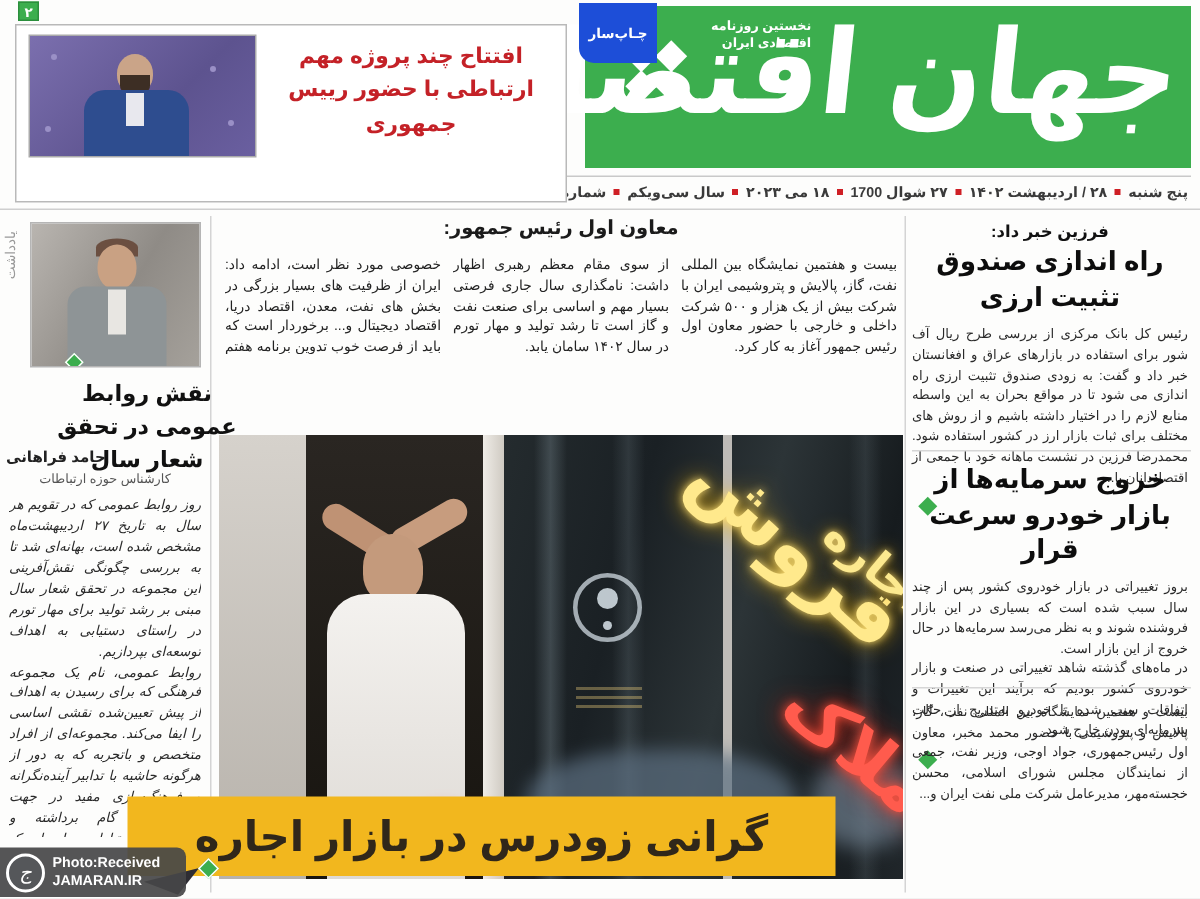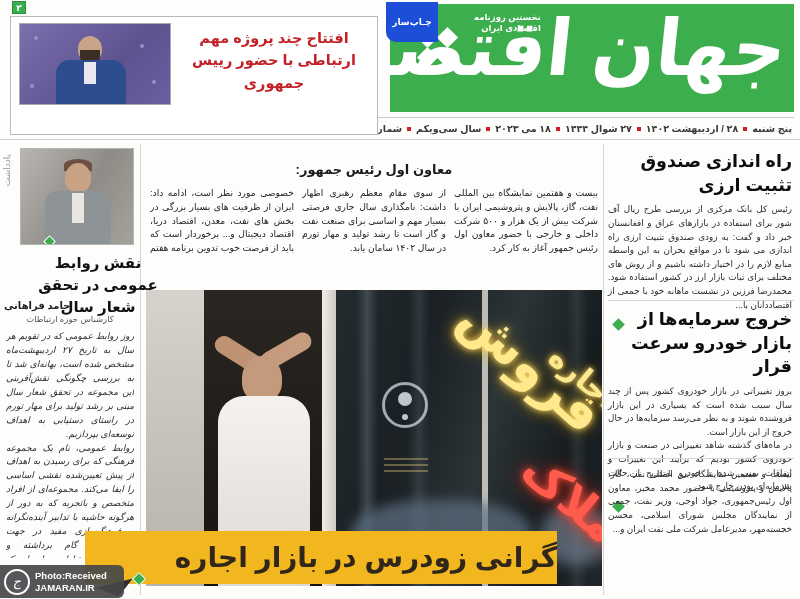--- a/index.html
+++ b/index.html
@@ -86,21 +86,21 @@
   
   .watermark { position:absolute; left:0; top:565px; width:124px; height:33px;
     background:rgba(70,70,72,.92); border-radius:0 6px 6px 0; color:#fff;
     display:flex; align-items:center; gap:5px; padding:0 4px; direction:ltr; z-index:30; }
   .wm-logo { width:26px; height:26px; border-radius:50%; border:2px solid #fff;
     background:#55575a; color:#fff; font-size:13px; display:flex; align-items:center;
     justify-content:center; font-style:italic; flex:0 0 auto; }
   .wm-text { font-size:9.5px; font-weight:bold; line-height:1.25; }
   
   .main { position:absolute; left:146px; top:144px; width:456px; height:455px; }
-  .main-kicker { text-align:center; font-size:13px; font-weight:bold; margin-top:18px; }
+  .main-kicker { text-align:center; font-size:13px; font-weight:bold; margin-top:0; }
   .main-headline { text-align:center; font-size:35px; font-weight:bold; letter-spacing:-1px;
     margin-top:4px; color:#0d0d0d; }
   .main-cols { display:flex; gap:8px; margin-top:10px; padding:0 4px; }
   .main-col { flex:1; font-size:9.2px; line-height:1.5; text-align:justify; color:#222;
     white-space:pre-line; height:66px; overflow:hidden; }
   .main-badge { position:absolute; left:10px; top:212px; width:10px; height:10px;
     background:#3cae4e; transform:rotate(45deg); }
   
   .photo { position:absolute; left:0; top:146px; width:456px; height:296px;
     background:#15191d; overflow:hidden; direction:ltr; }
@@ -140,32 +140,32 @@
     color:#fce98f; transform:rotate(40deg);
     text-shadow:0 0 5px rgba(255,225,120,.9),0 0 12px rgba(255,190,0,.7); }
   .neon-r { position:absolute; left:368px; top:186px; font-size:46px; font-weight:bold;
     color:#ff5b4d; transform:rotate(40deg);
     text-shadow:0 0 7px rgba(255,80,60,.95),0 0 18px rgba(255,40,20,.8); }
   .neon-r2 { position:absolute; left:120px; top:248px; font-size:34px; font-weight:bold;
     color:#ff6a5a; transform:rotate(8deg); opacity:.95;
     text-shadow:0 0 7px rgba(255,80,60,.9),0 0 16px rgba(255,40,20,.75); }
   
   .caption { position:absolute; left:85px; top:531px; width:472px; height:53px;
-    background:#f2b71e; z-index:20; display:flex; align-items:center; justify-content:flex-start; }
+    background:#f2b71e; z-index:20; display:flex; align-items:center; justify-content:center; }
   .caption-text { font-size:28px; font-weight:bold; color:#30271a; letter-spacing:-1px; }
   .caption-fold { position:absolute; left:97px; top:583px; width:0; height:0; z-index:21;
     border-left:20px solid transparent; border-right:18px solid transparent;
     border-top:14px solid #2e2d33; transform:rotate(-14deg); }
   .caption-badge { position:absolute; left:134px; top:574px; width:10px; height:10px;
     background:#3cae4e; transform:rotate(45deg); z-index:22; border:1px solid #fff; }
   
   .right-col { position:absolute; left:606px; top:144px; width:190px; height:455px; }
   .r-art { position:absolute; left:0; width:188px; padding:0 2px; }
   .r-kicker { text-align:center; font-size:11px; font-weight:bold; color:#111; }
-  .r-head { font-size:17.5px; font-weight:bold; line-height:1.35;
+  .r-head { text-align:center; font-size:17.5px; font-weight:bold; line-height:1.35;
     color:#0d0d0d; letter-spacing:-.5px; margin-top:2px; }
   .r-body { margin-top:6px; font-size:8.8px; line-height:1.55; text-align:justify;
     color:#2a2a2a; white-space:pre-line; }
   .r-badge { width:9px; height:9px; background:#3cae4e; transform:rotate(45deg);
     margin:8px 0 0 6px; float:left; }
   .r-rule { position:absolute; left:608px; width:186px; height:1px; background:#d6d6d6; }
 </style>
 </head>
 <body>
 
@@ -184,21 +184,21 @@
       <div>اقتصادی ایران</div>
     </div>
     <div class="corner-tab">چـاپ‌سار</div>
   </div>
 
   <div class="dateline-rule-top"></div>
   <div class="dateline">
     <span class="dl-group">
       <span class="dl-item">پنج شنبه</span>
       <span class="dl-item">۲۸ / اردیبهشت ۱۴۰۲</span>
-      <span class="dl-item">۲۷ شوال ۱۴۴۴</span>
+      <span class="dl-item">۲۷ شوال 1700</span>
       <span class="dl-item">۱۸ می ۲۰۲۳</span>
     </span>
     <span class="dl-group dl-group2">
       <span class="dl-item">سال سی‌ویکم</span>
       <span class="dl-item">شماره ۸۱۳۱</span>
       <span class="dl-item">قیمت:۵۰۰۰ تومان</span>
       <span class="dl-item">تعداد صفحه:۱۲</span>
     </span>
   </div>
   <div class="dateline-rule-bot"></div>
@@ -284,20 +284,21 @@
   </div>
 
   <div class="caption">
     <div class="caption-text">گرانی زودرس در بازار اجاره</div>
   </div>
   <div class="caption-fold"></div>
   <div class="caption-badge"></div>
 
   <div class="right-col">
     <div class="r-art" style="top:4px">
+      <div class="r-kicker">فرزین خبر داد:</div>
       <div class="r-head">راه اندازی صندوق تثبیت ارزی</div>
       <div class="r-body">رئیس کل بانک مرکزی از بررسی طرح ریال آف شور برای استفاده در بازارهای عراق و افغانستان خبر داد و گفت: به زودی صندوق تثبیت ارزی راه اندازی می شود تا در مواقع بحران به این واسطه منابع لازم را در اختیار داشته باشیم و از روش های مختلف برای ثبات بازار ارز در کشور استفاده شود. محمدرضا فرزین در نشست ماهانه خود با جمعی از اقتصاددانان با...</div>
       <div class="r-badge"></div>
     </div>
     <div class="r-art" style="top:162px">
       <div class="r-head">خروج سرمایه‌ها از بازار خودرو سرعت قرار</div>
       <div class="r-body">بروز تغییراتی در بازار خودروی کشور پس از چند سال سبب شده است که بسیاری در این بازار فروشنده شوند و به نظر می‌رسد سرمایه‌ها در حال خروج از این بازار است.
 در ماه‌های گذشته شاهد تغییراتی در صنعت و بازار خودروی کشور بودیم که برآیند این تغییرات و اتفاقات سبب شده تا خودرو به‌تدریج از حالت سرمایه‌ای بودن خارج شود.</div>
       <div class="r-badge"></div>
     </div>

